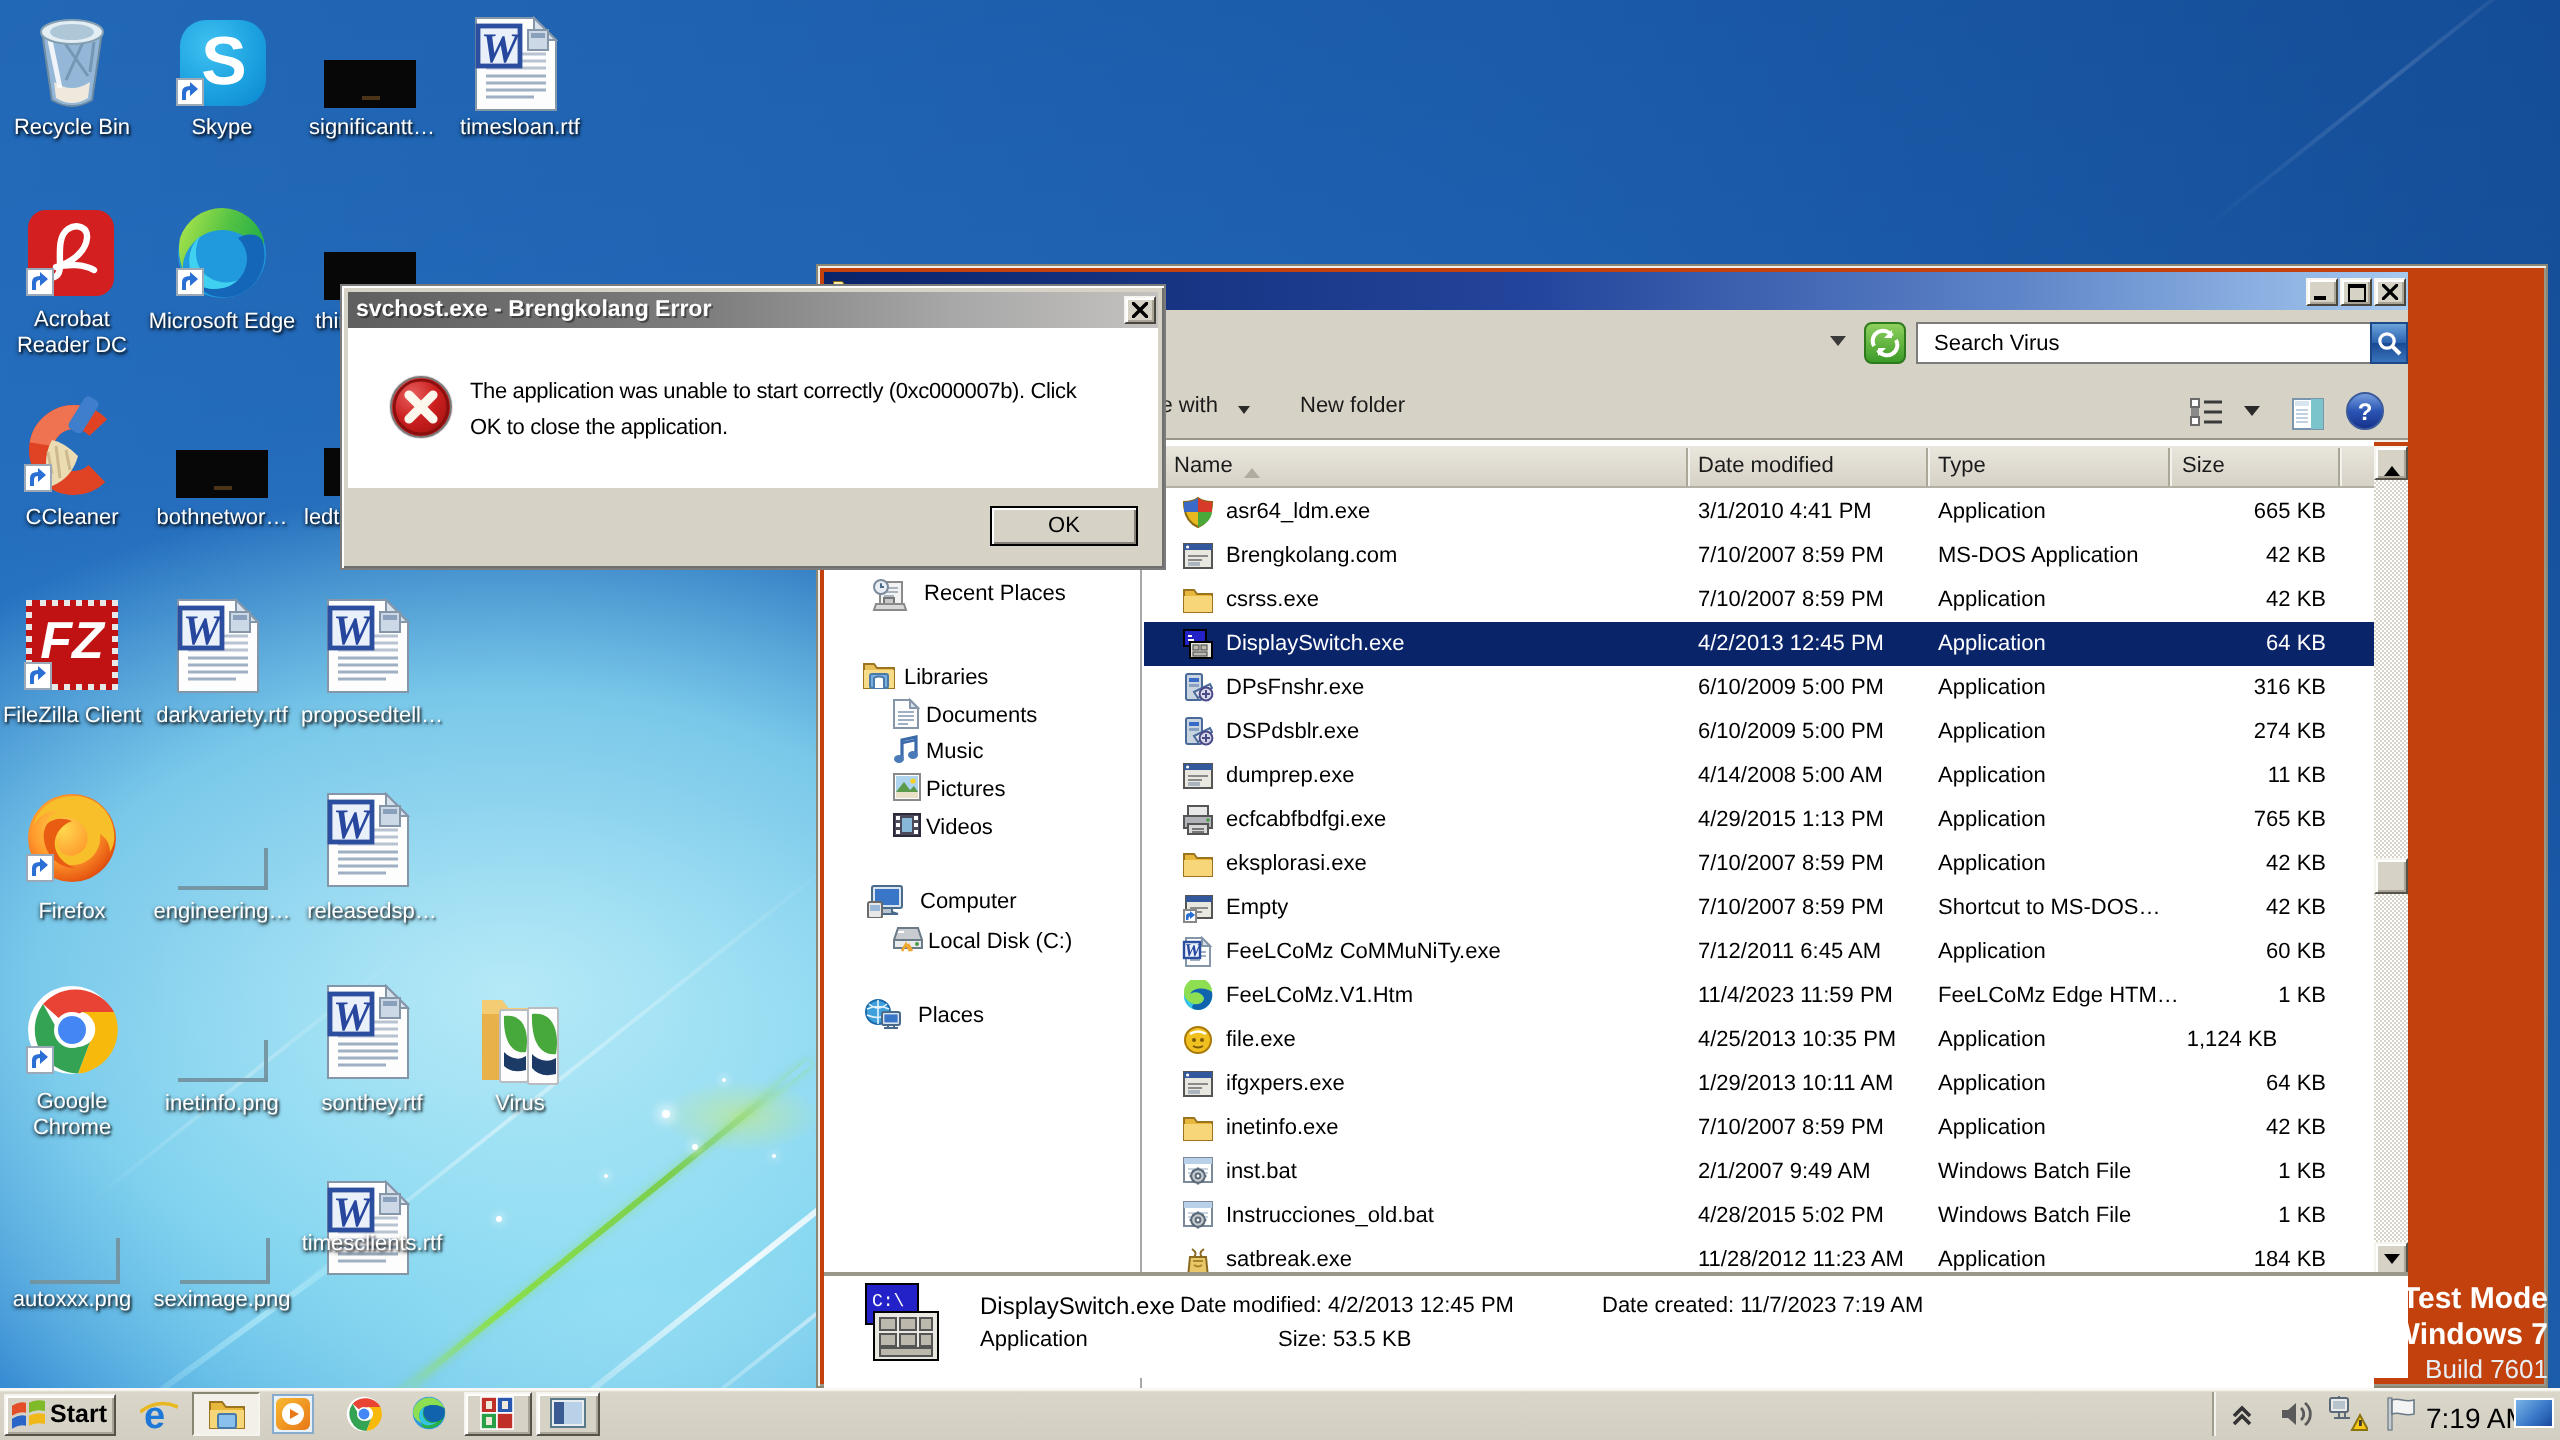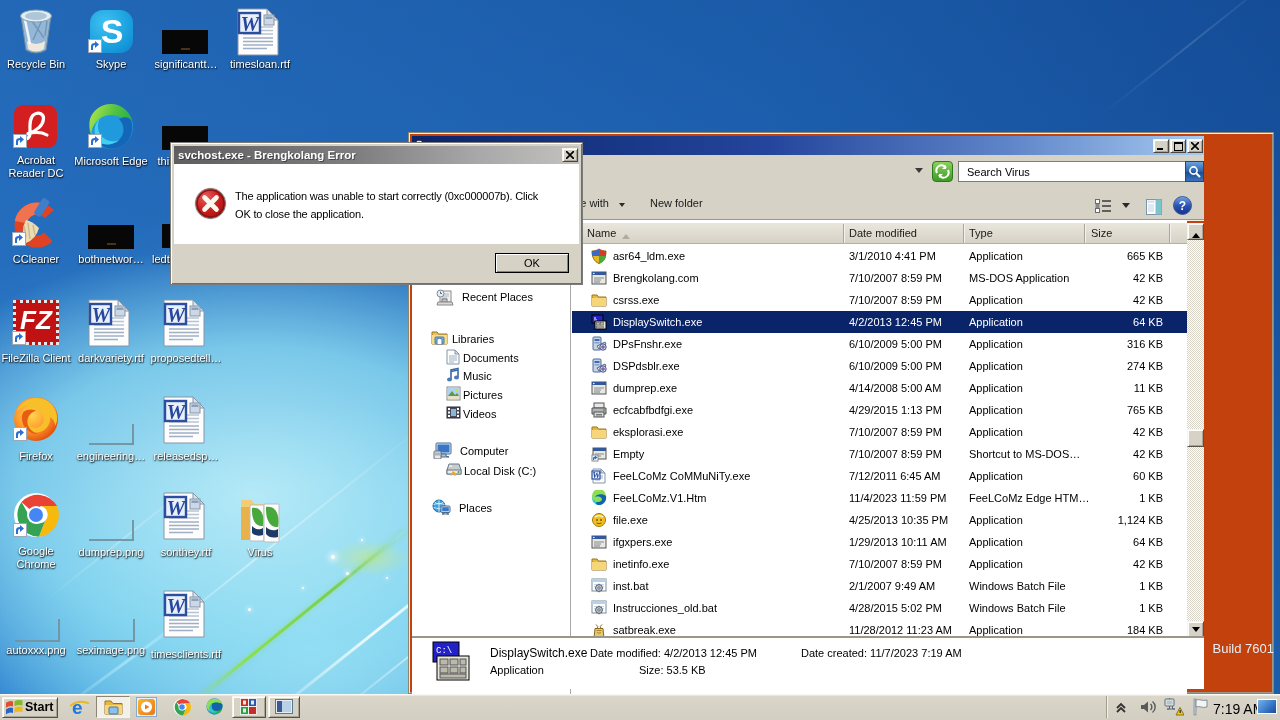--- a/index.html
+++ b/index.html
@@ -177,21 +177,21 @@
 </svg>
 <div class="sc" style="left:13px;top:523px">
       <svg width="10" height="10" viewBox="0 0 10 10">
         <path d="M1,9 L1,5 Q1,2 5,2 L5,0 L9,3.5 L5,7 L5,4 Q3,4 3,6 L3,9Z" fill="#2a6fd4"></path>
       </svg>
     </div>
 <div class="dlbl" style="left:-12px;top:545px">Google<br>Chrome</div>
 
 <div class="brk-h" style="left:89px;top:539px;width:45px"></div>
 <div class="brk-v" style="left:132px;top:520px;height:21px"></div>
-<div class="dlbl" style="left:63px;top:546px">dumprep.png</div>
+<div class="dlbl" style="left:63px;top:546px">inetinfo.png</div>
 
 <svg class="ab" style="left:163px;top:492px" width="42" height="48" viewBox="0 0 42 48">
       <use href="#wdoc"></use>
     </svg>
 <div class="dlbl" style="left:138px;top:546px">sonthey.rtf</div>
 
 <svg class="ab" style="left:239px;top:495px" width="42" height="49" viewBox="0 0 42 49">
 <path d="M2,5 L12,5 L15,9 L28,9 L28,45 L2,45Z" fill="#e8b14a"></path>
 <path d="M2,5 L12,5 L15,9 L28,9 L28,12 L2,12Z" fill="#f3cc74"></path>
 <rect x="11" y="10" width="14" height="36" rx="1" fill="#fdfdfd" stroke="#b9bcc0"></rect>
@@ -207,21 +207,21 @@
 <div class="brk-v" style="left:58px;top:619px;height:22px"></div>
 <div class="dlbl" style="left:-12px;top:644px">autoxxx.png</div>
 
 <div class="brk-h" style="left:90px;top:640px;width:45px"></div>
 <div class="brk-v" style="left:133px;top:619px;height:22px"></div>
 <div class="dlbl" style="left:63px;top:644px">seximage.png</div>
 
 <svg class="ab" style="left:163px;top:590px" width="42" height="48" viewBox="0 0 42 48">
       <use href="#wdoc"></use>
     </svg>
-<div class="dlbl" style="left:138px;top:648px">timesclients.rtf</div>
+<div class="dlbl" style="left:138px;top:616px">timesclients.rtf</div>
 
 <svg width="0" height="0" style="position:absolute">
       <defs>
 <g id="wdoc">
           <path d="M1,1 L30,1 L41,12 L41,47 L1,47Z" fill="#fdfdfd" stroke="#8596a8"></path>
 <path d="M30,1 L30,12 L41,12Z" fill="#d7e2ec" stroke="#8596a8"></path>
 <g stroke="#b9c4d2" stroke-width="1.5">
             <path d="M6,19 H36 M6,22.5 H36 M6,26 H36"></path>
           </g>
 <g stroke="#9fb0c4" stroke-width="1.5">
@@ -516,21 +516,21 @@
  <div class="ab t" style="left:204px;top:359px;color:#000">FeeLCoMz.V1.Htm</div>
  <div class="ab t" style="left:440px;top:359px;color:#000">11/4/2023 11:59 PM</div>
  <div class="ab t" style="left:560px;top:359px;color:#000">FeeLCoMz Edge HTM…</div>
  <div class="ab t" style="left:660px;top:359px;width:94px;text-align:right;color:#000">1 KB</div>
  <svg class="ab" style="left:182px;top:379px" width="16" height="16" viewBox="0 0 16 16">
         <use href="#ball16"></use>
       </svg>
  <div class="ab t" style="left:204px;top:381px;color:#000">file.exe</div>
  <div class="ab t" style="left:440px;top:381px;color:#000">4/25/2013 10:35 PM</div>
  <div class="ab t" style="left:560px;top:381px;color:#000">Application</div>
- <div class="ab t" style="left:660px;top:381px;width:94px;text-align:right;color:#000">1,124 KB</div>
+ <div class="ab t" style="left:660px;top:381px;width:94px;text-align:center;color:#000">1,124 KB</div>
  <svg class="ab" style="left:182px;top:401px" width="16" height="16" viewBox="0 0 16 16">
         <use href="#doswin"></use>
       </svg>
  <div class="ab t" style="left:204px;top:403px;color:#000">ifgxpers.exe</div>
  <div class="ab t" style="left:440px;top:403px;color:#000">1/29/2013 10:11 AM</div>
  <div class="ab t" style="left:560px;top:403px;color:#000">Application</div>
  <div class="ab t" style="left:660px;top:403px;width:94px;text-align:right;color:#000">64 KB</div>
  <svg class="ab" style="left:182px;top:423px" width="16" height="16" viewBox="0 0 16 16">
         <use href="#folder16"></use>
       </svg>
@@ -685,20 +685,21 @@
   <path d="M10.5,10.5 L22.5,22.5 M22.5,10.5 L10.5,22.5" stroke="#fdf8ee" stroke-width="4.6" stroke-linecap="round"></path>
  </svg>
  <div class="ab t" style="left:64px;top:47px;color:#000;letter-spacing:-.18px">The application was unable to start correctly (0xc000007b). Click</div>
  <div class="ab t" style="left:64px;top:65px;color:#000;letter-spacing:-.18px">OK to close the application.</div>
  <div class="ab" style="left:3px;top:101px;width:405px;height:39px;background:#d6d2c6"></div>
  <div class="ab" style="left:324px;top:110px;width:74px;height:20px;background:#d6d2c6;border:1px solid #000;box-shadow:inset 1px 1px 0 #fff,inset -1px -1px 0 #87837a;text-align:center;line-height:18px;color:#000">OK</div>
 </div>
 
 
 <div class="ab" style="left:1000px;top:641px;width:274px;text-align:right;color:#fff">
+ <div style="font-size:15px;font-weight:bold;line-height:18px">Test Mode<br>Windows 7</div>
  <div style="font-size:13px;line-height:16px;color:#e8eef6">Build 7601</div>
 </div>
 
 <div id="bar" class="ab" style="left:0;top:694px;width:1280px;height:26px;background:linear-gradient(180deg,#faf8f4 0,#faf8f4 1px,#dad6ca 2px,#d2cec2 100%)">
  <div class="ab raised" style="left:2px;top:3px;width:56px;height:21px"></div>
  <svg class="ab" style="left:5px;top:5px" width="19" height="17" viewBox="0 0 19 17">
         <g transform="skewY(-8)">
           <path d="M1,4 Q4.5,2 8,3.5 L8,8.5 Q4.5,7 1,9Z" fill="#e34f28"></path>
           <path d="M9.5,3.7 Q13,2.2 17.5,4 L17.5,9 Q13,7.2 9.5,8.7Z" fill="#7fba28"></path>
           <path d="M1,10.5 Q4.5,8.5 8,10 L8,15 Q4.5,13.5 1,15.5Z" fill="#2a66c8"></path>

